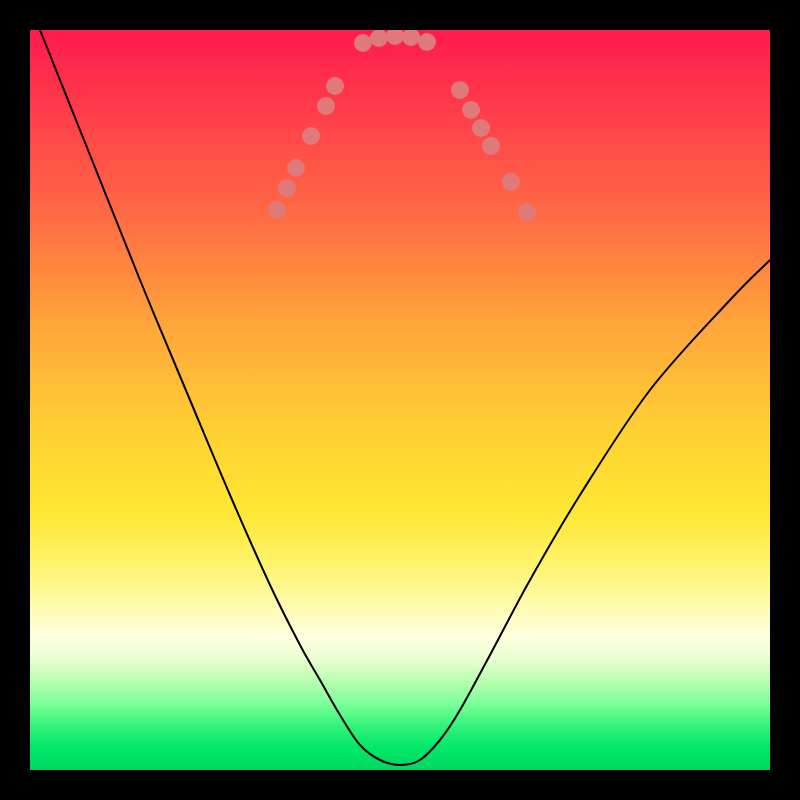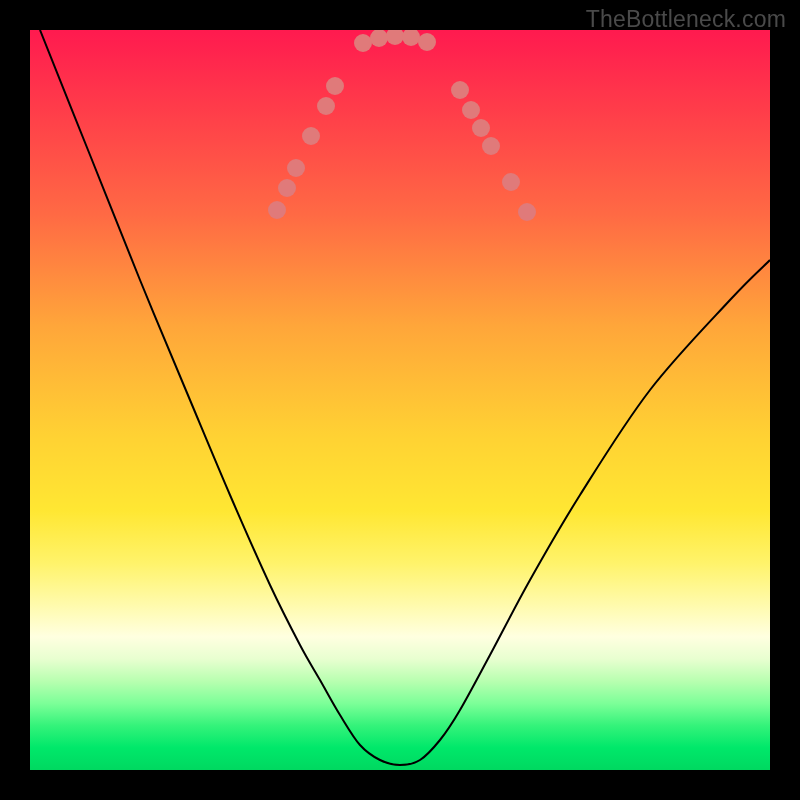--- a/index.html
+++ b/index.html
@@ -66,21 +66,20 @@
   .curve-path {
     fill: none;
     stroke: #000;
     stroke-width: 2;
   }
 </style>
 </head>
 <body>
 
 <div class="frame">
-  <div class="watermark">TheBottleneck.com</div>
   <div class="plot">
     <svg class="curve" viewBox="0 0 740 740">
       <path id="curve-path" class="curve-path" d="M 10 0 C 18.3 20.8, 43.3 83.3, 60 125 C 76.7 166.7, 93.3 209.2, 110 250 C 126.7 290.8, 145.0 334.2, 160 370 C 175.0 405.8, 186.7 434.2, 200 465 C 213.3 495.8, 228.3 530.0, 240 555 C 251.7 580.0, 261.7 599.2, 270 615 C 278.3 630.8, 283.3 638.3, 290 650 C 296.7 661.7, 303.3 674.2, 310 685 C 316.7 695.8, 323.3 707.5, 330 715 C 336.7 722.5, 343.3 726.7, 350 730 C 356.7 733.3, 363.3 735.0, 370 735 C 376.7 735.0, 383.3 734.2, 390 730 C 396.7 725.8, 403.3 718.3, 410 710 C 416.7 701.7, 421.7 694.2, 430 680 C 438.3 665.8, 448.3 646.7, 460 625 C 471.7 603.3, 485.0 576.7, 500 550 C 515.0 523.3, 530.0 496.7, 550 465 C 570.0 433.3, 595.0 392.5, 620 360 C 645.0 327.5, 680.0 291.7, 700 270 C 720.0 248.3, 733.3 236.7, 740 230"></path>
       <g id="markers">
           <circle cx="247" cy="180" r="9" class="dot"></circle>
           <circle cx="257" cy="158" r="9" class="dot"></circle>
           <circle cx="266" cy="138" r="9" class="dot"></circle>
           <circle cx="281" cy="106" r="9" class="dot"></circle>
           <circle cx="296" cy="76" r="9" class="dot"></circle>
           <circle cx="305" cy="56" r="9" class="dot"></circle>

